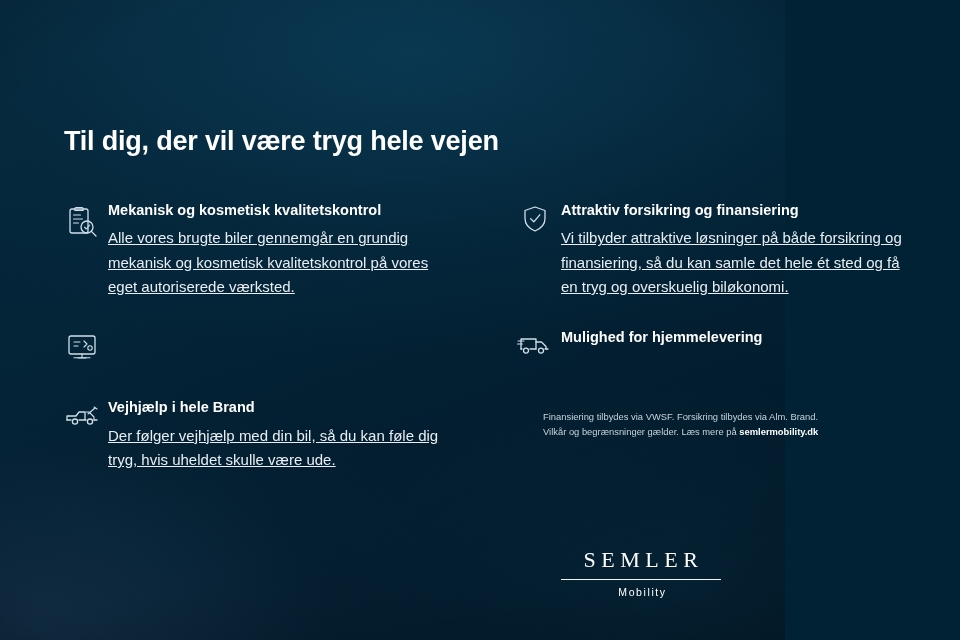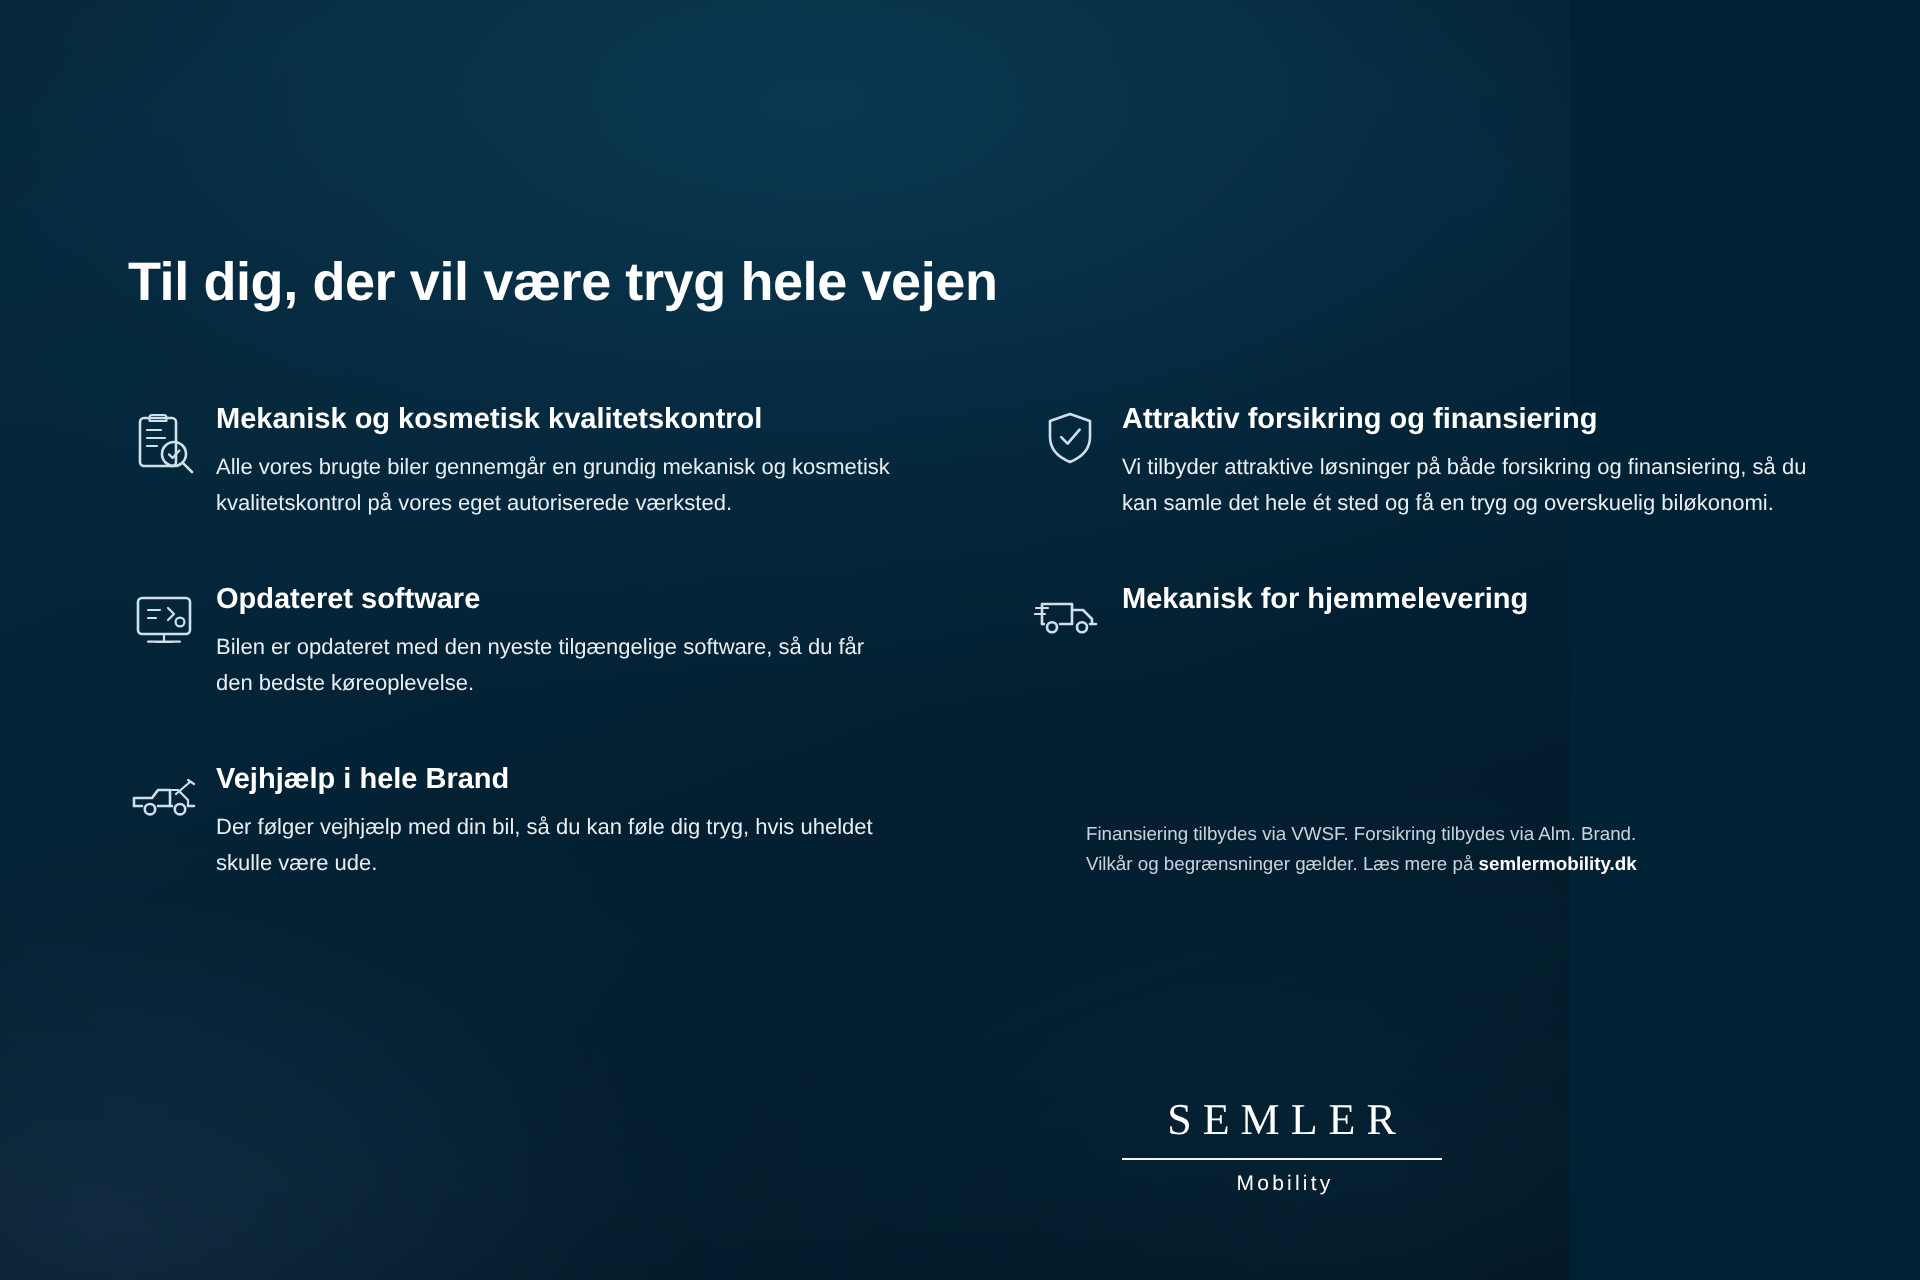--- a/index.html
+++ b/index.html
@@ -71,25 +71,26 @@
   .ico svg { display: block; }
   .ftext { flex: 1 1 auto; padding-top: 0; }
   .fhead {
     font-size: 14.5px;
     font-weight: bold;
     color: #ffffff;
     margin: 0 0 7px 0;
     line-height: 1.2;
   }
   .fbody {
-    font-size: 11px;
+    font-size: 15px;
     line-height: 1.62;
     color: #e8eef2;
     margin: 0;
     font-weight: normal;
+    text-decoration: underline;
   }
   .disclaimer {
     position: absolute;
     left: 543px;
     top: 410px;
     width: 330px;
     font-size: 9.4px;
     line-height: 1.55;
     color: #c8d3db;
   }
@@ -155,24 +156,20 @@
 
       <div class="feature">
         <div class="ico">
           <svg width="34" height="34" viewBox="0 0 34 34">
             <rect class="c-line" x="4" y="5" width="26" height="18" rx="2"></rect>
             <path class="c-line-2" d="M13 27 h8 M17 23 v4"></path>
             <path class="c-line-2" d="M9 26.8 h16"></path>
             <path class="c-line-2" d="M9 11 h6 M9 15 h4 M19 10 l3 3 l-3 3"></path>
             <circle class="c-line-2" cx="25" cy="17" r="2.2"></circle>
           </svg>
-        </div>
-        <div class="ftext">
-          <p class="fhead">Opdateret software</p>
-          <p class="fbody">Bilen er opdateret med den nyeste tilgængelige software, så du får den bedste køreoplevelse.</p>
         </div>
       </div>
 
       <div class="feature">
         <div class="ico">
           <svg width="36" height="30" viewBox="0 0 36 30">
             <path class="c-line" d="M3 19 h4 M15 19 h7 M30 19 h3"></path>
             <path class="c-line" d="M3 19 v-4 h9 l3 -4 h6 v8"></path>
             <path class="c-line-2" d="M22 11 h3 l5 5 v3"></path>
             <path class="c-line-2" d="M24 13 l7 -6"></path>
@@ -209,21 +206,21 @@
           <svg width="36" height="28" viewBox="0 0 36 28">
             <path class="c-line" d="M4 18 h1 M13 18 h6 M28 18 h3"></path>
             <path class="c-line" d="M4 18 v-10 h15 v10"></path>
             <path class="c-line" d="M19 11 h5.5 l4.5 4.5 v2.5"></path>
             <path class="c-line-2" d="M1 10 h6 M0.5 13 h5"></path>
             <circle class="c-line" cx="9" cy="19.6" r="2.5"></circle>
             <circle class="c-line" cx="24" cy="19.6" r="2.5"></circle>
           </svg>
         </div>
         <div class="ftext">
-          <p class="fhead">Mekanisk for hjemmelevering</p>
+          <p class="fhead">Mulighed for hjemmelevering</p>
         </div>
       </div>
 
     </div>
   </div>
 
   <div class="disclaimer">
     <div>Finansiering tilbydes via VWSF. Forsikring tilbydes via Alm. Brand.</div>
     <div><span>Vilkår og begrænsninger gælder. Læs mere på </span><b>semlermobility.dk</b></div>
   </div>

